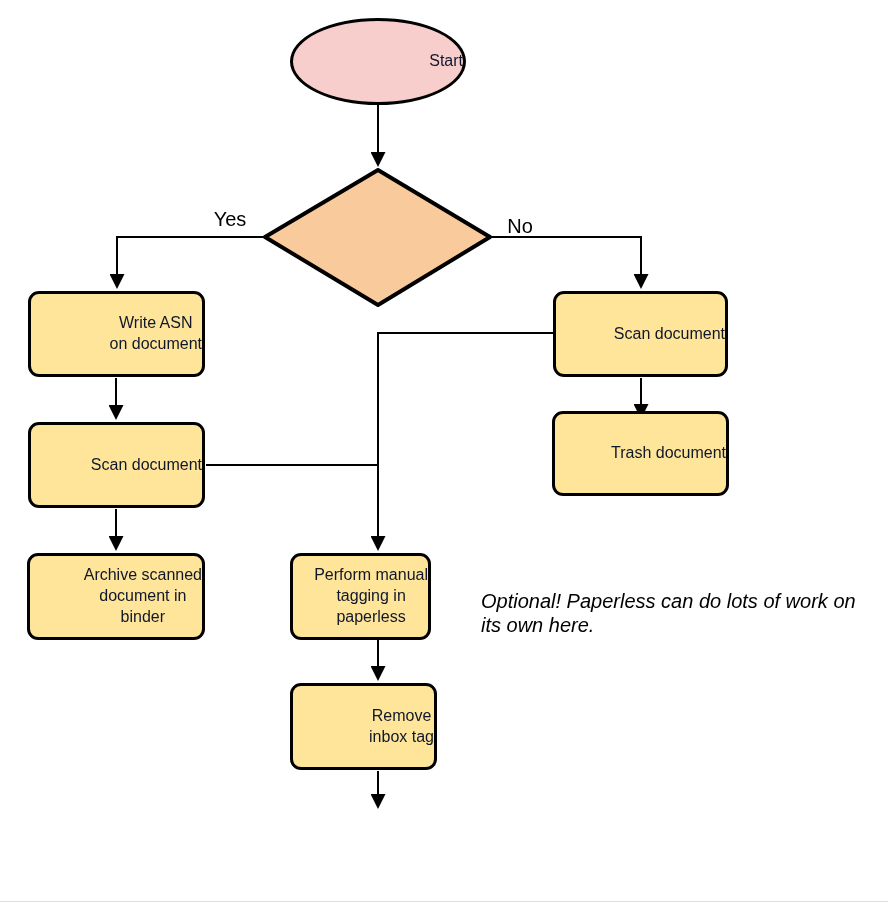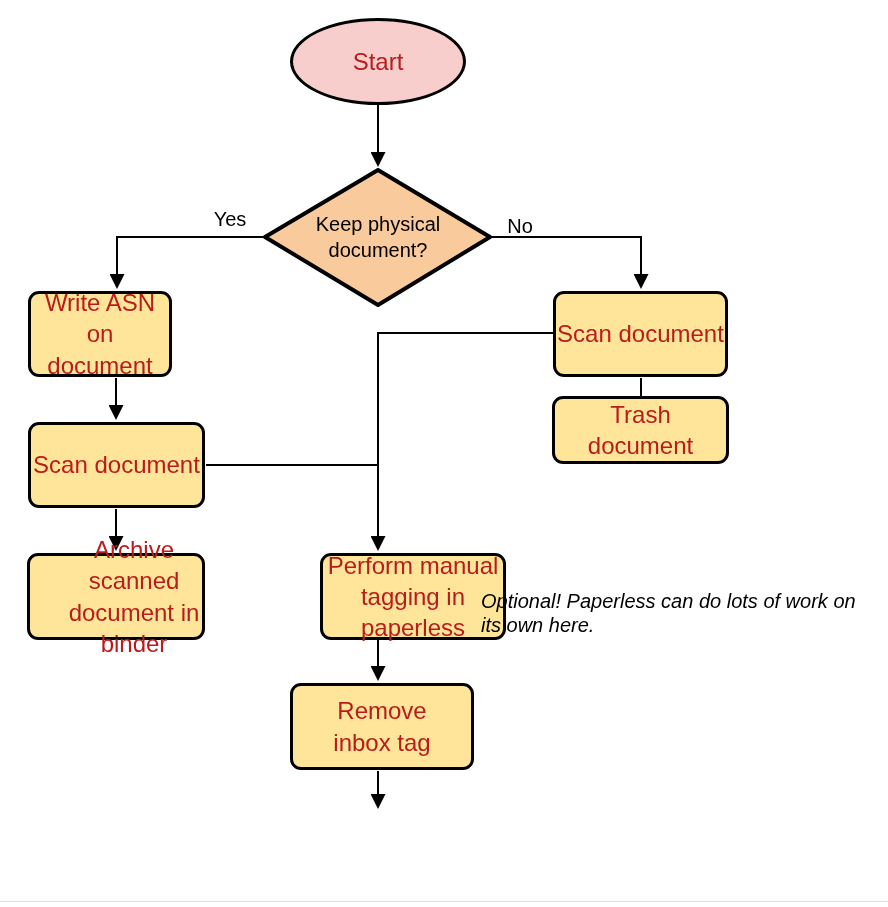--- a/index.html
+++ b/index.html
@@ -20,26 +20,26 @@
     position: absolute;
     left: 0;
     top: 0;
     z-index: 1;
   }
   .node {
     position: absolute;
     box-sizing: border-box;
     display: flex;
     align-items: center;
-    justify-content: center;
+    justify-content: flex-end;
     text-align: center;
-    font-size: 24px;
+    font-size: 16px;
     line-height: 1.3;
     white-space: pre-line;
-    color: #b91c1c;
+    color: #0f172a;
     z-index: 2;
   }
   .process {
     background: #FFE599;
     border: 3px solid #000000;
     border-radius: 11px;
   }
   .terminal {
     background: #F8CECC;
     border: 3.5px solid #000000;
@@ -112,60 +112,56 @@
 
     <path d="M378,640 L378,678" fill="none" stroke="#000000" stroke-width="2" marker-end="url(#arrow)"></path>
 
     <path d="M378,771 L378,806" fill="none" stroke="#000000" stroke-width="2" marker-end="url(#arrow)"></path>
   </svg>
 
   <div class="node terminal" style="left:290px; top:18px; width:176px; height:87px;">
     <span>Start</span>
   </div>
 
-  <div class="decision-label" style="left:288px; top:207px; width:180px; height:60px;">
-    <span>Keep physical
-document?</span>
-  </div>
 
   <div class="edge-label" style="left:203px; top:208px; width:54px;">Yes</div>
   <div class="edge-label" style="left:498px; top:215px; width:44px;">No</div>
 
-  <div class="node process" style="left:28px; top:291px; width:144px; height:86px;">
+  <div class="node process" style="left:28px; top:291px; width:177px; height:86px;">
     <span>Write ASN
 on document</span>
   </div>
 
   <div class="node process" style="left:28px; top:422px; width:177px; height:86px;">
     <span>Scan document</span>
   </div>
 
   <div class="node process" style="left:27px; top:553px; width:178px; height:87px;padding-left:36px;">
     <span>Archive scanned
 document in
 binder</span>
   </div>
 
   <div class="node process" style="left:553px; top:291px; width:175px; height:86px;">
     <span>Scan document</span>
   </div>
 
-  <div class="node process" style="left:552px; top:396px; width:177px; height:68px;">
+  <div class="node process" style="left:552px; top:411px; width:177px; height:85px;">
     <span>Trash document</span>
   </div>
 
-  <div class="node process" style="left:290px; top:553px; width:186px; height:87px;margin-left:30px;">
+  <div class="node process" style="left:290px; top:553px; width:141px; height:87px;">
     <span>Perform manual
 tagging in
 paperless</span>
   </div>
 
   <div class="note" style="left:481px; top:589px; width:410px;">Optional! Paperless can do lots of work on
 its own here.</div>
 
-  <div class="node process" style="left:290px; top:683px; width:184px; height:87px;">
+  <div class="node process" style="left:290px; top:683px; width:147px; height:87px;">
     <span>Remove
 inbox tag</span>
   </div>
 
 
   <div class="bottom-divider"></div>
 </div>
 
 </body></html>

